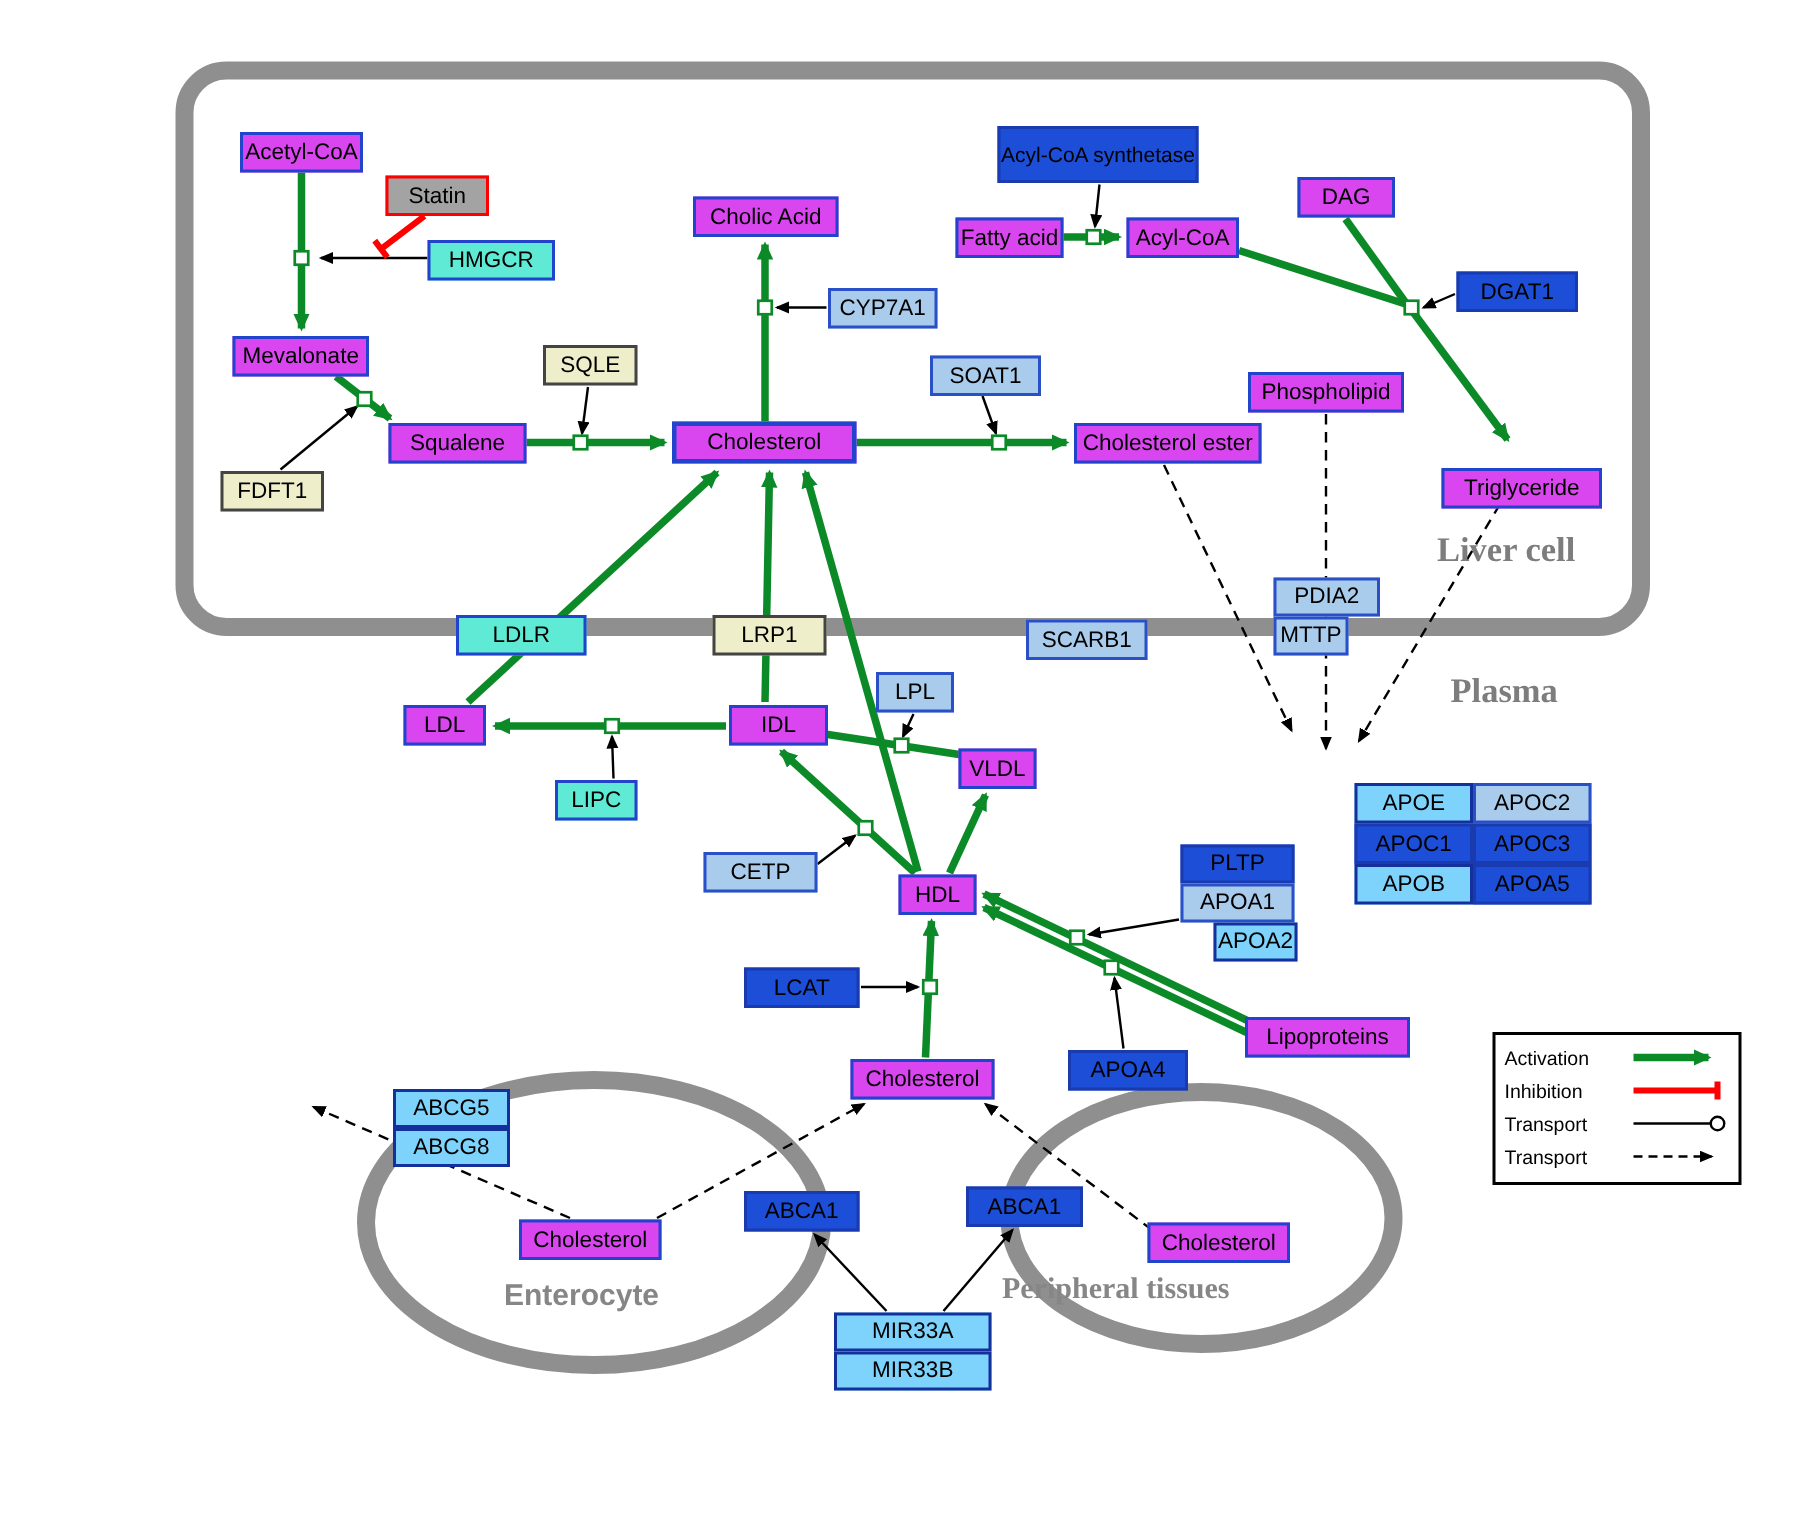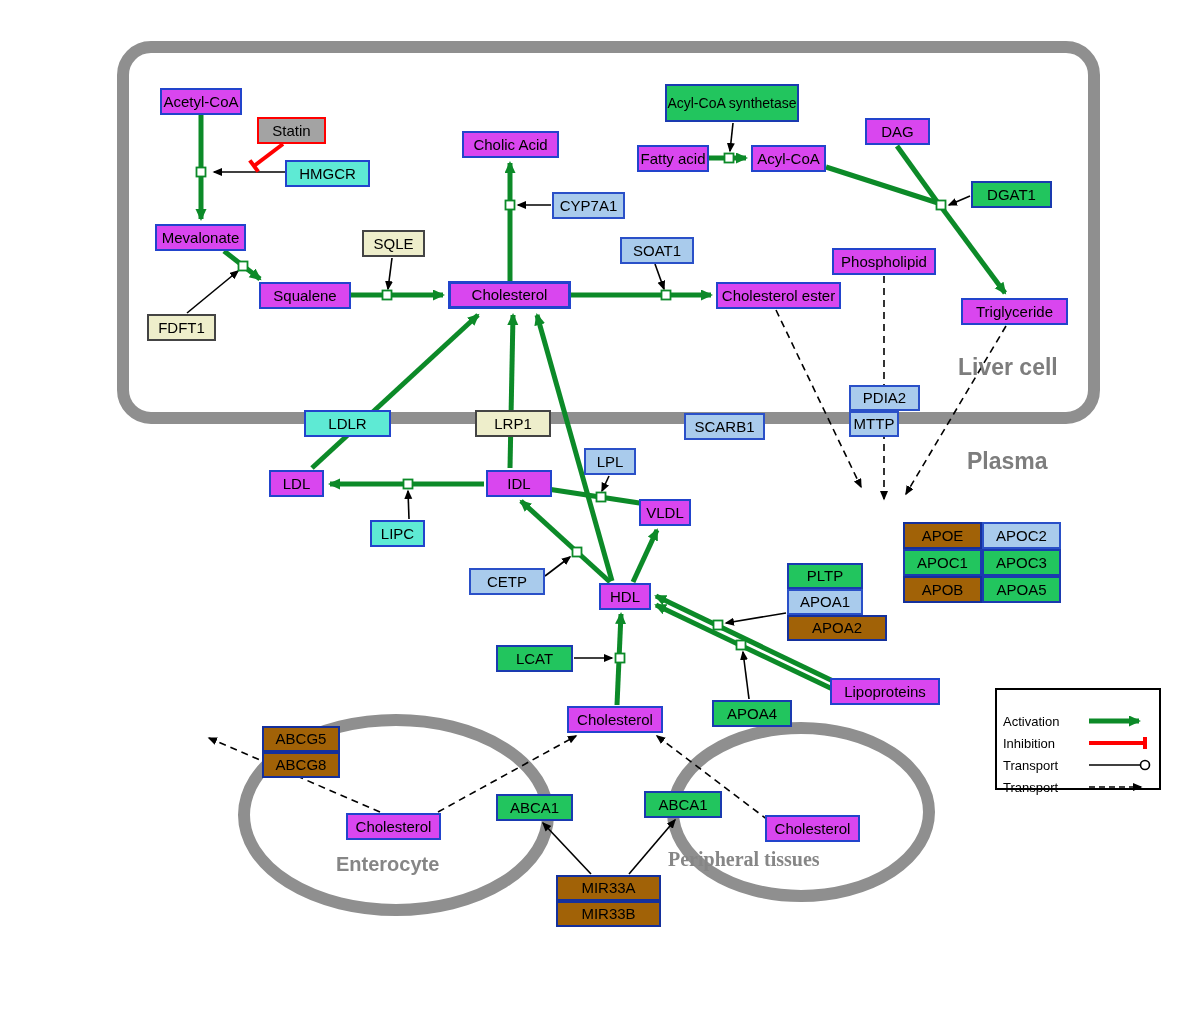--- a/index.html
+++ b/index.html
@@ -8,28 +8,28 @@
   #edges{position:absolute;left:0;top:0;width:1200px;height:1013px;}
   .node{position:absolute;box-sizing:border-box;display:flex;align-items:center;justify-content:center;
         text-align:center;font-size:15px;line-height:1.05;color:#000;background:#fff;
         border:2px solid #2244cc;z-index:5;}
   .met{background:#d946ef;border-color:#2244cc;}
   .thick{border-width:3px;}
   .redbox{background:#a3a3a3;border-color:#ff0000;}
   .yellow{background:#5eead4;border-color:#2244cc;}
   .paleyellow{background:#eeeecb;border-color:#444444;}
   .lightblue{background:#a9cbec;border-color:#2a50c8;}
-  .medblue{background:#22c55e;border-color:#1a3ab0;}
-  .darkblue{background:#a16207;border-color:#14309c;}
+  .medblue{background:#1d4ed8;border-color:#1a3ab0;}
+  .darkblue{background:#7dd3fc;border-color:#14309c;}
   .small{font-size:14px;}
   .complabel{position:absolute;font-weight:bold;color:#7d7d7d;z-index:4;}
-  .big{font-size:23px;}
+  .big{font-size:23px;font-family:Liberation Serif, serif;}
   .mid{font-size:20px;color:#868686;}
   .legend{position:absolute;left:995px;top:688px;width:166px;height:102px;background:#fff;
-          border:2px solid #000;z-index:6;box-sizing:border-box;padding:20px 6px;}
+          border:2px solid #000;z-index:6;box-sizing:border-box;padding:4px 6px;}
   .lrow{display:flex;align-items:center;height:22px;}
   .llabel{flex:1;font-size:13px;color:#000;}
   .lsym{width:66px;height:16px;}
 </style>
 </head>
 <body>
 
 <div id="canvas">
 
   <svg id="edges" width="1200" height="1013" viewBox="0 0 1200 1013">
@@ -135,38 +135,38 @@
   <div class="node met" style="left:462px;top:131px;width:97px;height:27px">Cholic Acid</div>
   <div class="node lightblue" style="left:552px;top:192px;width:73px;height:27px">CYP7A1</div>
   <div class="node lightblue" style="left:620px;top:237px;width:74px;height:27px">SOAT1</div>
   <div class="node met" style="left:716px;top:282px;width:125px;height:27px">Cholesterol ester</div>
   <div class="node medblue small" style="left:665px;top:84px;width:134px;height:38px">Acyl-CoA synthetase</div>
   <div class="node met" style="left:637px;top:145px;width:72px;height:27px">Fatty acid</div>
   <div class="node met" style="left:751px;top:145px;width:75px;height:27px">Acyl-CoA</div>
   <div class="node met" style="left:865px;top:118px;width:65px;height:27px">DAG</div>
   <div class="node medblue" style="left:971px;top:181px;width:81px;height:27px">DGAT1</div>
   <div class="node met" style="left:832px;top:248px;width:104px;height:27px">Phospholipid</div>
-  <div class="node met" style="left:961px;top:298px;width:107px;height:27px">Triglyceride</div>
+  <div class="node met" style="left:961px;top:312px;width:107px;height:27px">Triglyceride</div>
 
   <div class="node lightblue" style="left:849px;top:385px;width:71px;height:26px">PDIA2</div>
   <div class="node lightblue" style="left:849px;top:411px;width:50px;height:26px">MTTP</div>
   <div class="node yellow" style="left:304px;top:410px;width:87px;height:27px">LDLR</div>
   <div class="node paleyellow" style="left:475px;top:410px;width:76px;height:27px">LRP1</div>
   <div class="node lightblue" style="left:684px;top:413px;width:81px;height:27px">SCARB1</div>
 
   <div class="node met" style="left:269px;top:470px;width:55px;height:27px">LDL</div>
   <div class="node met" style="left:486px;top:470px;width:66px;height:27px">IDL</div>
   <div class="node lightblue" style="left:584px;top:448px;width:52px;height:27px">LPL</div>
   <div class="node met" style="left:639px;top:499px;width:52px;height:27px">VLDL</div>
   <div class="node yellow" style="left:370px;top:520px;width:55px;height:27px">LIPC</div>
   <div class="node lightblue" style="left:469px;top:568px;width:76px;height:27px">CETP</div>
   <div class="node met" style="left:599px;top:583px;width:52px;height:27px">HDL</div>
   <div class="node medblue" style="left:787px;top:563px;width:76px;height:26px">PLTP</div>
   <div class="node lightblue" style="left:787px;top:589px;width:76px;height:26px">APOA1</div>
-  <div class="node darkblue" style="left:787px;top:615px;width:100px;height:26px">APOA2</div>
+  <div class="node darkblue" style="left:809px;top:615px;width:56px;height:26px">APOA2</div>
   <div class="node medblue" style="left:496px;top:645px;width:77px;height:27px">LCAT</div>
   <div class="node medblue" style="left:712px;top:700px;width:80px;height:27px">APOA4</div>
   <div class="node met" style="left:830px;top:678px;width:110px;height:27px">Lipoproteins</div>
 
   <div class="node darkblue" style="left:903px;top:522px;width:79px;height:27px">APOE</div>
   <div class="node lightblue" style="left:982px;top:522px;width:79px;height:27px">APOC2</div>
   <div class="node medblue" style="left:903px;top:549px;width:79px;height:27px">APOC1</div>
   <div class="node medblue" style="left:982px;top:549px;width:79px;height:27px">APOC3</div>
   <div class="node darkblue" style="left:903px;top:576px;width:79px;height:27px">APOB</div>
   <div class="node medblue" style="left:982px;top:576px;width:79px;height:27px">APOA5</div>

